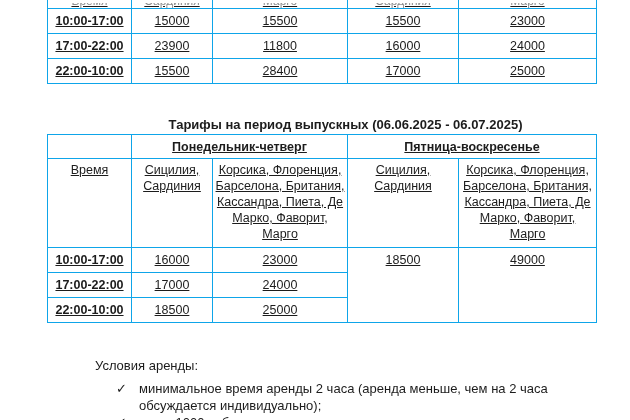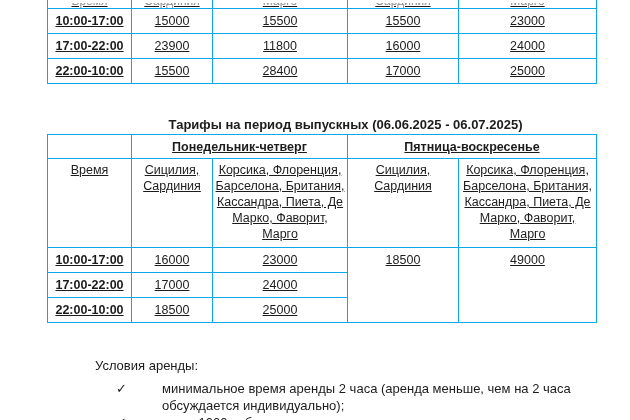--- a/index.html
+++ b/index.html
@@ -31,21 +31,21 @@
     text-align:center; font-weight:700; font-size:13px; line-height:16px;margin-top:16px;
   }
   .cond-title{
     position:absolute; left:95px; top:358px;
     font-weight:400; font-size:13px; line-height:16px;
   }
   .cond-item{
     position:absolute; left:116px; display:flex; font-size:13px; line-height:17px;
   }
   .cond-item .mark{width:23px; flex:0 0 23px; text-align:left;}
-  .cond-item .txt{width:448px;margin-left:23px;}
+  .cond-item .txt{width:448px;}
   .item1{top:380px;}
   .item2{top:414px;}
 </style>
 </head>
 <body>
 
 <div class="page">
 
   <table class="t1">
     <colgroup>

